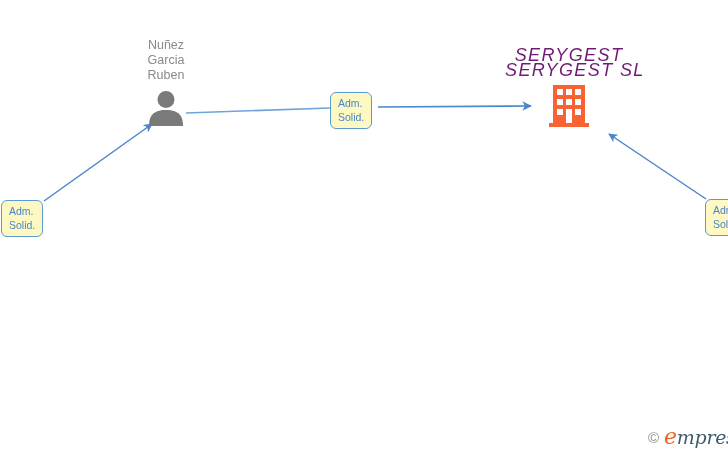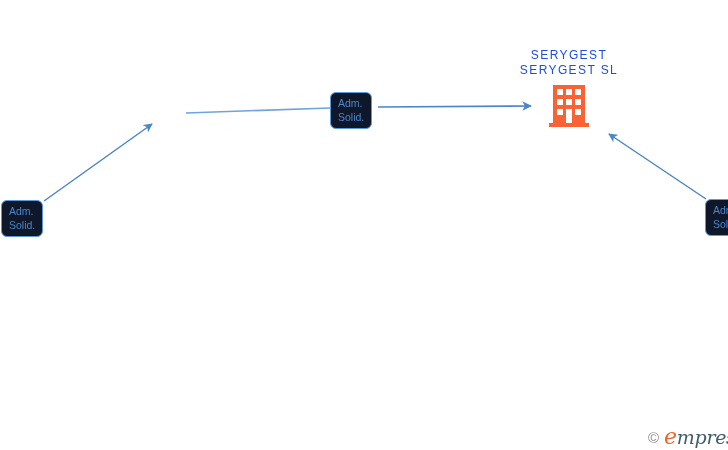--- a/index.html
+++ b/index.html
@@ -50,41 +50,42 @@
     display: block;
   }
 
   
   .company-node {
     left: 505px;
     top: 48px;
     width: 128px;
   }
   .company-label {
-    color: #1d4ed8;
-    font-size: 12px;
+    color: #701a75;
+    font-size: 18px;
     line-height: 15px;
     letter-spacing: 1.4px;
     text-align: center;
     white-space: nowrap;
+    font-style: italic;
   }
   .company-icon {
     width: 128px;
     height: 44px;
     margin-top: 6px;
     display: block;
   }
 
   
   .rel-box {
     position: absolute;
     box-sizing: border-box;
     border: 1.5px solid #5b9bd5;
     border-radius: 6px;
-    background: #0f172a;
+    background: #fef9c3;
     color: #4a86c8;
     font-size: 10.5px;
     line-height: 14px;
     padding: 3px 7px 4px 7px;
     white-space: nowrap;
   }
   .rel-box span { display: block; }
 
   .rel-center { left: 330px; top: 92px; }
   .rel-left   { left: 1px;   top: 200px; }
@@ -131,20 +132,31 @@
 
     <line x1="186" y1="113" x2="330" y2="108" stroke="#6ea3dc" stroke-width="1.6"></line>
 
     <line x1="378" y1="107" x2="531" y2="106" stroke="#4a86c8" stroke-width="1.6" marker-end="url(#arrowBlue)"></line>
 
     <line x1="44" y1="201" x2="152" y2="124" stroke="#4a86c8" stroke-width="1.5" marker-end="url(#arrowBlue)"></line>
 
     <line x1="706" y1="199" x2="609" y2="134" stroke="#4a86c8" stroke-width="1.5" marker-end="url(#arrowBlue)"></line>
   </svg>
 
+  <div class="node person-node">
+    <div class="node-label">
+      <div>Nuñez</div>
+      <div>Garcia</div>
+      <div>Ruben</div>
+    </div>
+    <svg class="person-icon" viewBox="0 0 96 36" xmlns="http://www.w3.org/2000/svg">
+      <circle cx="48" cy="9.5" r="8.5" fill="#7a7a7a"></circle>
+      <path d="M 48 20 C 34 20 31 27 31 36 L 65 36 C 65 27 62 20 48 20 Z" fill="#7a7a7a"></path>
+    </svg>
+  </div>
 
   <div class="node company-node">
     <div class="company-label">
       <div>SERYGEST</div>
       <div>SERYGEST  SL</div>
     </div>
     <svg class="company-icon" viewBox="0 0 128 44" xmlns="http://www.w3.org/2000/svg">
       <g fill="#f96232">
 
         <rect x="48" y="1" width="32" height="39"></rect>

